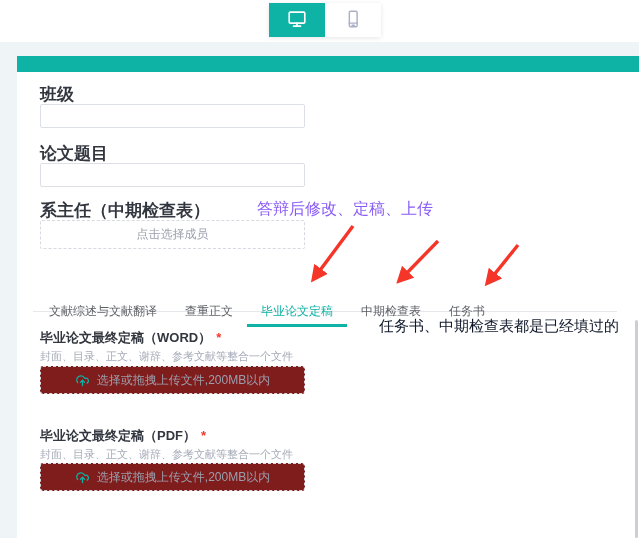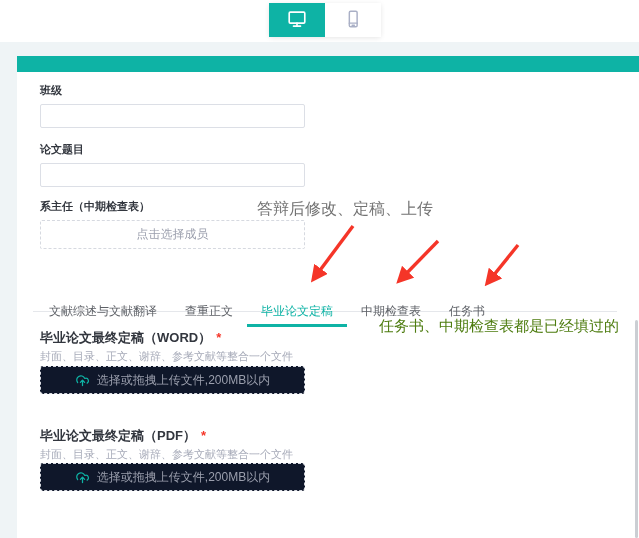--- a/index.html
+++ b/index.html
@@ -10,35 +10,35 @@
   
   .topbar{position:absolute;left:0;top:0;width:639px;height:42px;background:#fff;border-bottom:1px solid #e9ebee;}
   .toggle-group{position:absolute;left:269px;top:3px;display:flex;background:#fff;box-shadow:0 1px 5px rgba(0,0,0,.10);border-radius:2px;}
   .toggle-btn{width:56px;height:34px;border:none;display:flex;align-items:center;justify-content:center;background:#fff;cursor:pointer;padding:0;}
   .toggle-btn.active{background:#0eb3a5;}
   
   .canvas{position:absolute;left:0;top:42px;width:639px;height:496px;background:#eff4f6;}
   .panel{position:absolute;left:17px;top:56px;right:0;bottom:0;background:#fff;}
   .accent-bar{position:absolute;left:0;top:0;width:100%;height:16px;background:#0eb3a5;}
   
-  .flabel{position:absolute;left:40px;font-size:11px;font-weight:700;color:#32363e;white-space:nowrap;}
+  .flabel{position:absolute;left:40px;font-size:17px;font-weight:700;color:#32363e;white-space:nowrap;}
   .txt-input{position:absolute;left:40px;width:265px;height:24px;box-sizing:border-box;border:1px solid #dcdfe6;border-radius:2px;background:#fff;padding:0 8px;font-size:12px;color:#333;outline:none;}
   .member-box{position:absolute;left:40px;top:220px;width:265px;height:29px;box-sizing:border-box;border:1px dashed #d6d9e0;border-radius:2px;line-height:27px;text-align:center;font-size:12px;color:#9b9fad;cursor:pointer;background:#fff;}
   
   .tabs{position:absolute;left:33px;top:285px;width:584px;height:26px;border-bottom:1px solid #e5e7eb;display:flex;box-sizing:content-box;}
   .tab{height:26px;line-height:21px;padding:0 14px;border-bottom:3px solid transparent;box-sizing:border-box;font-size:12px;color:#5d6066;white-space:nowrap;cursor:pointer;margin-top:16px;}
   .tab.active{color:#0eb3a5;border-bottom-color:#0eb3a5;}
   
   .sec-label{position:absolute;left:40px;font-size:13px;font-weight:700;color:#32363e;white-space:nowrap;}
   .req{color:#f53528;margin-left:5px;font-weight:700;}
   .hint{position:absolute;left:40px;font-size:11px;color:#a6aab8;white-space:nowrap;text-align:center;}
-  .dropzone{position:absolute;left:40px;width:265px;height:28px;box-sizing:border-box;border:1px dashed #d6d9e0;border-radius:3px;display:flex;align-items:center;justify-content:center;gap:7px;font-size:12px;color:#9b9fad;background:#0f172a;cursor:pointer;}
+  .dropzone{position:absolute;left:40px;width:265px;height:28px;box-sizing:border-box;border:1px dashed #d6d9e0;border-radius:3px;display:flex;align-items:center;justify-content:center;gap:7px;font-size:12px;color:#9b9fad;background:#7f1d1d;cursor:pointer;}
   
-  .note1{position:absolute;left:257px;top:199px;font-size:16px;color:#737373;white-space:nowrap;}
-  .note2{position:absolute;left:368px;top:316px;width:262px;font-size:15px;line-height:19px;color:#4d7c0f;text-align:center;white-space:nowrap;}
+  .note1{position:absolute;left:257px;top:199px;font-size:16px;color:#8b5cf6;white-space:nowrap;}
+  .note2{position:absolute;left:368px;top:316px;width:262px;font-size:15px;line-height:19px;color:#0f172a;text-align:center;white-space:nowrap;}
   .arrows{position:absolute;left:0;top:0;width:639px;height:538px;pointer-events:none;}
   
   .scroll-thumb{position:absolute;left:635px;top:320px;width:3px;height:218px;background:#cbced3;border-radius:2px;cursor:pointer;}
 </style>
 </head>
 <body>
 
 <div>
 
   <div class="topbar">

